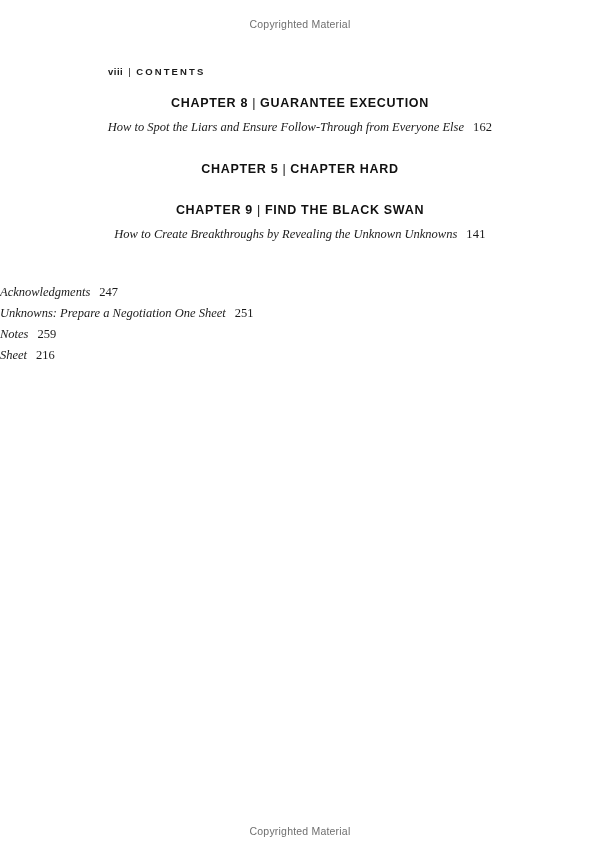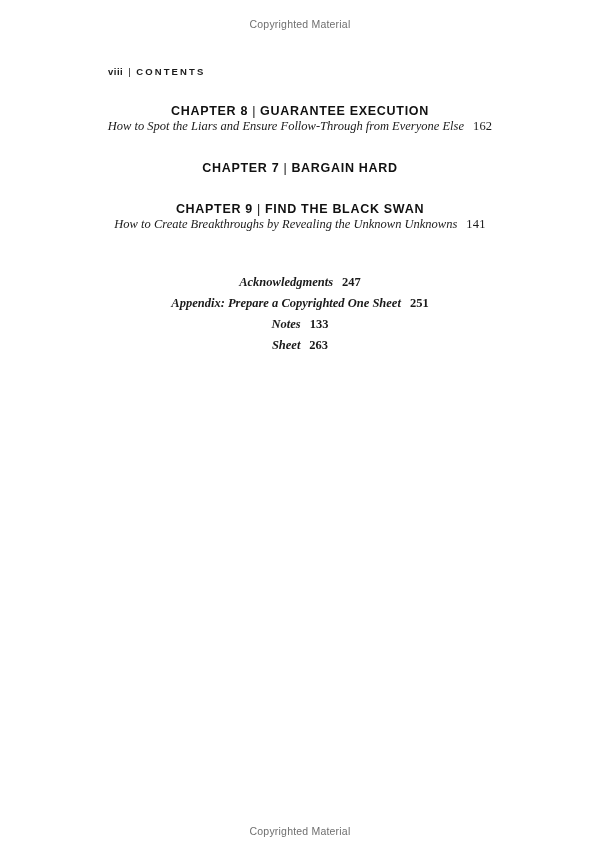--- a/index.html
+++ b/index.html
@@ -55,21 +55,21 @@
     color: #1a1a1a;
     margin: 0 5px 0 0;
     font-weight: normal;
   }
   .running-head .label {
     letter-spacing: 2.1px;
   }
 
   .toc {
     position: absolute;
-    top: 104px;
+    top: 96px;
     left: 0;
     width: 100%;
   }
 
   .entry {
     width: 100%;
     text-align: center;
     margin-bottom: 0;
   }
   .entry + .entry {
@@ -82,38 +82,37 @@
     letter-spacing: 0.7px;
     color: #111111;
     line-height: 1.2;
   }
   .chapter-line .sep {
     font-weight: normal;
     margin: 0 4px;
     color: #111111;
   }
   .subtitle-line {
+    margin-top: 9px;
     font-family: "Liberation Serif", serif;
     font-style: italic;
     font-size: 12.5px;
     color: #1a1a1a;
     line-height: 1.25;
   }
   .subtitle-line .pageno {
     font-style: normal;
     font-family: "Liberation Serif", serif;
     margin-left: 9px;
     letter-spacing: 0.2px;
   }
 
   .backmatter {
     margin-top: 40px;
     width: 100%;
-    text-align: center;
-    font-weight: bold;
   }
   .backmatter .bm-row {
     font-family: "Liberation Serif", serif;
     font-style: italic;
     font-size: 12.5px;
     color: #1a1a1a;
     line-height: 1.68;
   }
   .backmatter .bm-row .pageno {
     font-style: normal;
@@ -137,45 +136,45 @@
       <div class="chapter-line">
         <span>CHAPTER 8</span><span class="sep">|</span><span>GUARANTEE EXECUTION</span>
       </div>
       <div class="subtitle-line">
         <span>How to Spot the Liars and Ensure Follow-Through from Everyone Else</span><span class="pageno">162</span>
       </div>
     </div>
 
     <div class="entry">
       <div class="chapter-line">
-        <span>CHAPTER 7</span><span class="sep">|</span><span>BARGAIN HARD</span>
+        <span>CHAPTER 5</span><span class="sep">|</span><span>CHAPTER HARD</span>
       </div>
     </div>
 
     <div class="entry">
       <div class="chapter-line">
         <span>CHAPTER 9</span><span class="sep">|</span><span>FIND THE BLACK SWAN</span>
       </div>
       <div class="subtitle-line">
         <span>How to Create Breakthroughs by Revealing the Unknown Unknowns</span><span class="pageno">141</span>
       </div>
     </div>
 
     <div class="backmatter">
       <div class="bm-row">
         <span>Acknowledgments</span><span class="pageno">247</span>
       </div>
       <div class="bm-row">
-        <span>Appendix: Prepare a Copyrighted One Sheet</span><span class="pageno">251</span>
+        <span>Unknowns: Prepare a Negotiation One Sheet</span><span class="pageno">251</span>
       </div>
       <div class="bm-row">
-        <span>Notes</span><span class="pageno">133</span>
+        <span>Notes</span><span class="pageno">259</span>
       </div>
       <div class="bm-row">
-        <span>Sheet</span><span class="pageno">263</span>
+        <span>Sheet</span><span class="pageno">216</span>
       </div>
     </div>
 
   </div>
 
   <div class="watermark watermark-bottom">Copyrighted Material</div>
 
 </div>
 
 </body></html>

